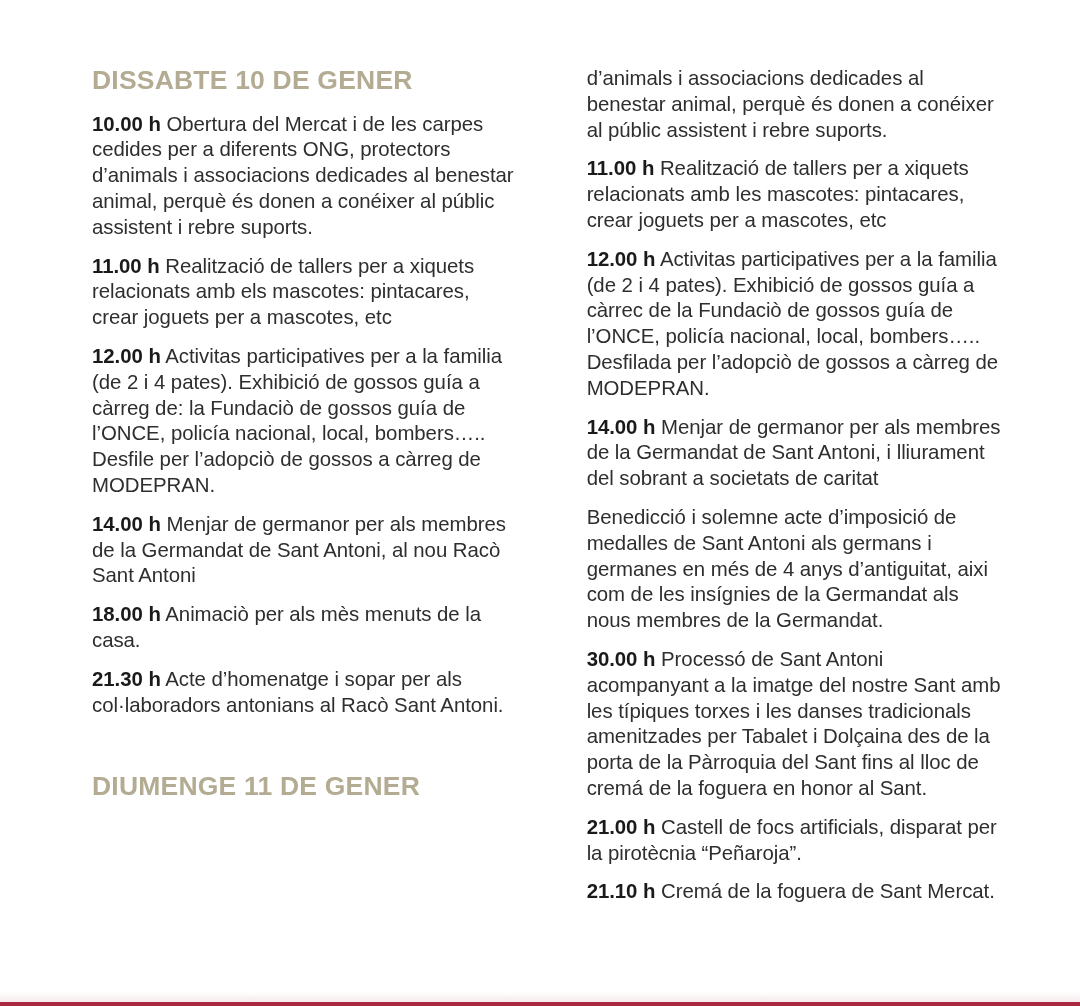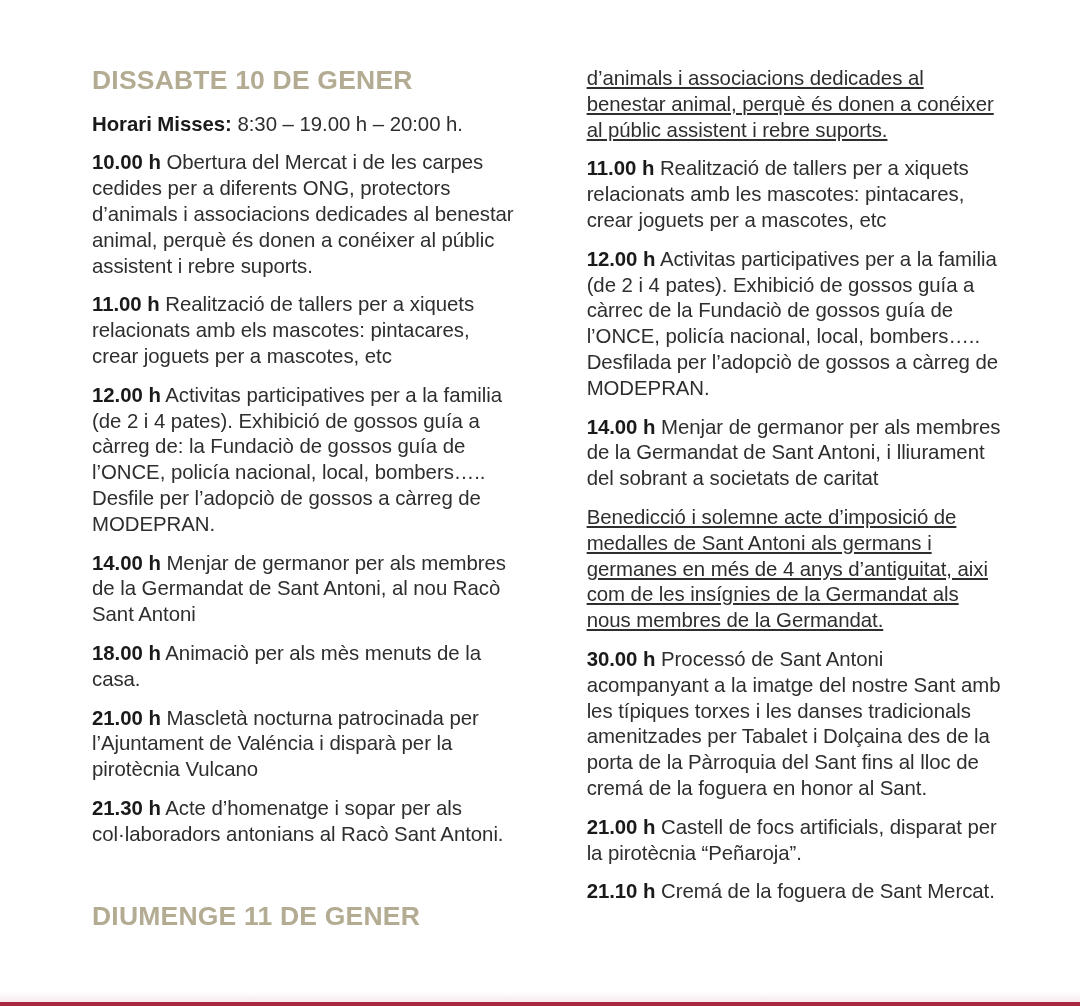--- a/index.html
+++ b/index.html
@@ -67,21 +67,20 @@
   }
   .entry:last-child {
     margin-bottom: 0;
   }
   .entry .lead {
     font-weight: bold;
     color: #1a1a1a;
   }
   .entry.plain {
     font-weight: normal;
-    text-decoration: underline;
   }
 
   .bottom-rule {
     position: absolute;
     left: 0;
     right: 0;
     bottom: 0;
     height: 4px;
     background: #a8283f;
   }
@@ -100,39 +99,33 @@
 <div class="page">
 
   <div class="columns">
 
     <div class="col col-left">
 
       <h2 class="day-heading">DISSABTE 10 DE GENER</h2>
 
       <div>
         <p class="entry">
-          <span class="lead">Horari Misses:</span><span> 8:30 – 19.00 h – 20:00 h.</span>
-        </p>
-        <p class="entry">
           <span class="lead">10.00 h</span><span> Obertura del Mercat i de les carpes cedides per a diferents ONG, protectors d’animals i associacions dedicades al benestar animal, perquè és donen a conéixer al públic assistent i rebre suports.</span>
         </p>
         <p class="entry">
           <span class="lead">11.00 h</span><span> Realització de tallers per a xiquets relacionats amb els mascotes: pintacares, crear joguets per a mascotes, etc</span>
         </p>
         <p class="entry">
           <span class="lead">12.00 h</span><span> Activitas participatives per a la familia (de 2 i 4 pates). Exhibició de gossos guía a càrreg de: la Fundaciò de gossos guía de l’ONCE, policía nacional, local, bombers….. Desfile per l’adopciò de gossos a càrreg de MODEPRAN.</span>
         </p>
         <p class="entry">
           <span class="lead">14.00 h</span><span> Menjar de germanor per als membres de la Germandat de Sant Antoni, al nou Racò Sant Antoni</span>
         </p>
         <p class="entry">
           <span class="lead">18.00 h</span><span> Animaciò per als mès menuts de la casa.</span>
-        </p>
-        <p class="entry">
-          <span class="lead">21.00 h</span><span> Mascletà nocturna patrocinada per l’Ajuntament de Valéncia i disparà per la pirotècnia Vulcano</span>
         </p>
         <p class="entry">
           <span class="lead">21.30 h</span><span> Acte d’homenatge i sopar per als col·laboradors antonians al Racò Sant Antoni.</span>
         </p>
       </div>
 
       <h2 class="day-heading second">DIUMENGE 11 DE GENER</h2>
 
 
     </div>

